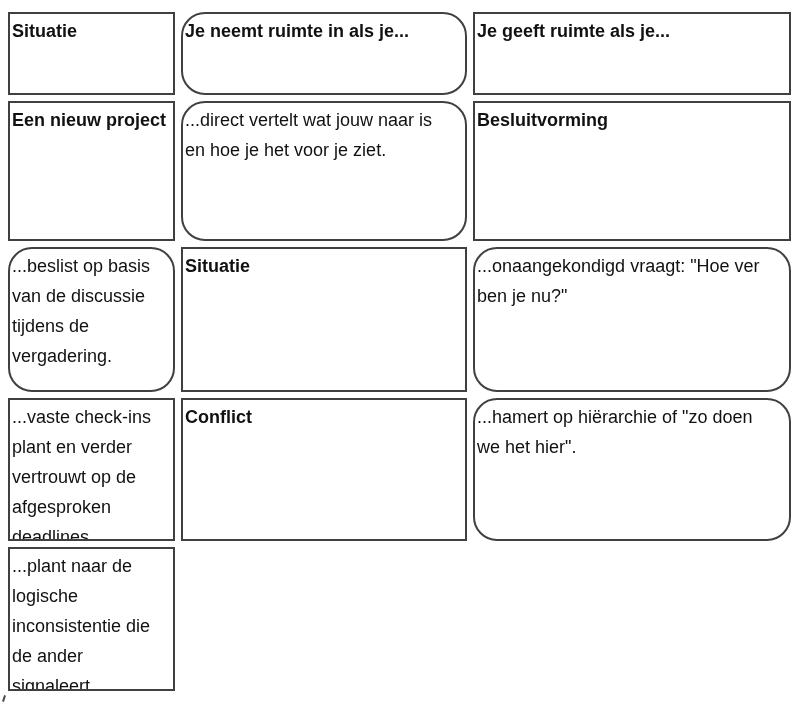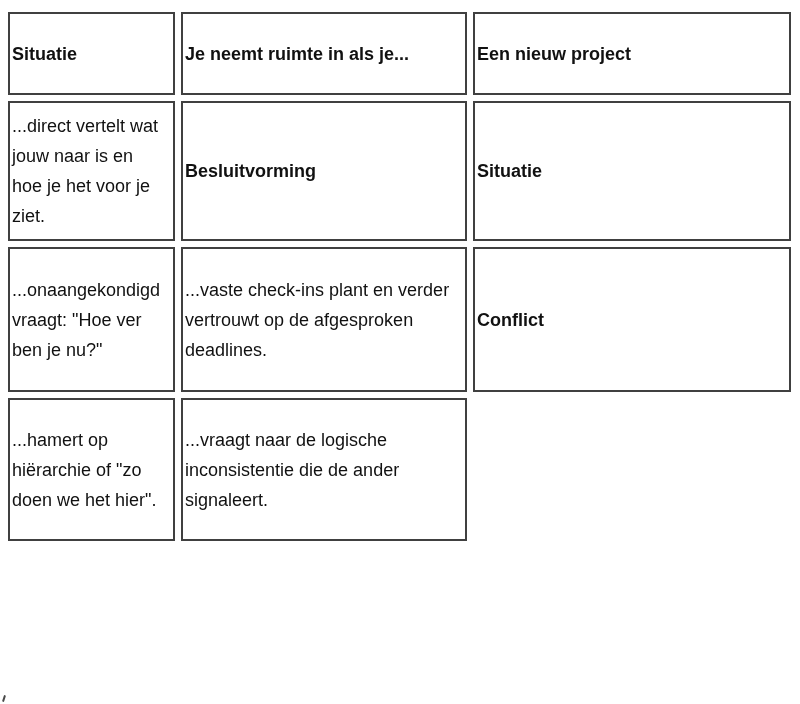--- a/index.html
+++ b/index.html
@@ -18,28 +18,28 @@
     display: grid;
     grid-template-columns: 167px 286px 318px;
     grid-template-rows: 83px 140px 145px 143px 144px;
     gap: 6px;
   }
   .cell {
     box-sizing: border-box;
     border: 2px solid #404040;
     background: #ffffff;
     display: flex;
-    align-items: center;
+    align-items: flex-start;
     font-size: 18px;
     line-height: 30px;
     overflow: hidden;
   }
   .cell > span { display: block; width: 100%; }
   .c1 { padding: 2px 4px 2px 2px; }
-  .c2 { padding: 2px 10px 2px 2px; }
+  .c2 { padding: 2px 10px 2px 2px; border-radius: 24px; }
   .c3 { padding: 2px 4px 2px 2px; }
   .bold { font-weight: bold; }
   .stray-mark {
     position: absolute;
     left: 3px;
     top: 695px;
     width: 2px;
     height: 7px;
     background: #4a4a4a;
     border-radius: 1px;
@@ -50,47 +50,53 @@
 <body>
 
 <div class="table-grid">
 
   <div class="cell c1 bold">
     <span>Situatie</span>
   </div>
   <div class="cell c2 bold">
     <span>Je neemt ruimte in als je...</span>
   </div>
+  <div class="cell c3 bold">
+    <span>Je geeft ruimte als je...</span>
+  </div>
 
   <div class="cell c1 bold">
     <span>Een nieuw project</span>
   </div>
   <div class="cell c2">
     <span>...direct vertelt wat jouw naar is en hoe je het voor je ziet.</span>
   </div>
 
   <div class="cell c1 bold">
     <span>Besluitvorming</span>
+  </div>
+  <div class="cell c2">
+    <span>...beslist op basis van de discussie tijdens de vergadering.</span>
   </div>
 
   <div class="cell c1 bold">
     <span>Situatie</span>
   </div>
   <div class="cell c2">
     <span>...onaangekondigd vraagt: "Hoe ver ben je nu?"</span>
   </div>
   <div class="cell c3">
     <span>...vaste check-ins plant en verder vertrouwt op de afgesproken deadlines.</span>
   </div>
 
   <div class="cell c1 bold">
     <span>Conflict</span>
   </div>
   <div class="cell c2">
     <span>...hamert op hiërarchie of "zo doen we het hier".</span>
   </div>
   <div class="cell c3">
-    <span>...vraagt naar de logische inconsistentie die de ander signaleert.</span>
+    <span>...plant naar de logische inconsistentie die de ander signaleert.</span>
   </div>
 
 </div>
 
 <div class="stray-mark"></div>
 
 </body></html>

